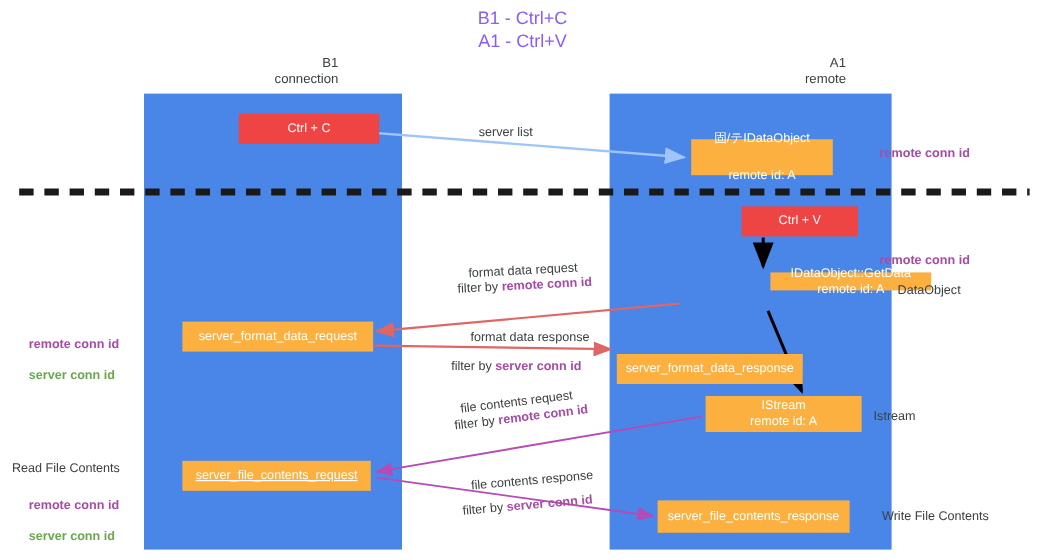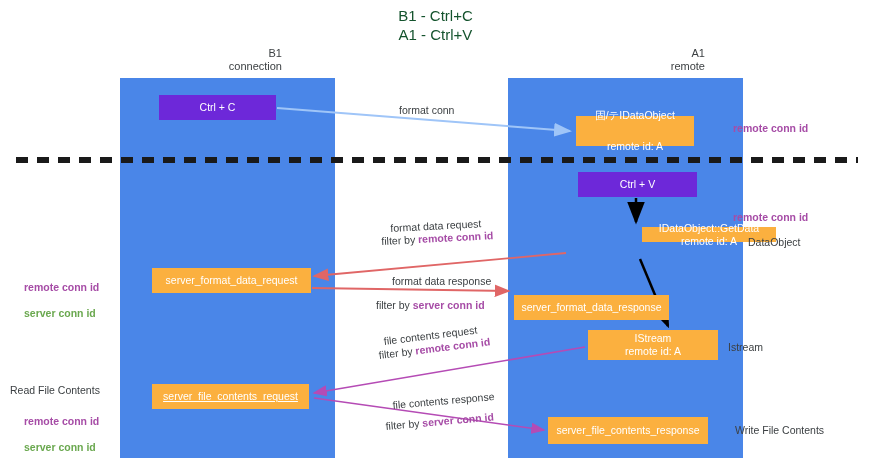--- a/index.html
+++ b/index.html
@@ -9,47 +9,47 @@
     font-family:"Liberation Sans", sans-serif;
     position:relative;
     overflow:hidden;
     color:#3c4043;
   }
   .canvas{position:absolute;left:0;top:0;width:871px;height:467px;}
   svg.layer{position:absolute;left:0;top:0;width:871px;height:467px;pointer-events:none;}
 
   .title{
     position:absolute;left:0;top:6px;width:871px;text-align:center;
-    font-size:15px;line-height:19px;color:#14532d;white-space:pre-line;
+    font-size:15px;line-height:19px;color:#8b5cf6;white-space:pre-line;
   }
 
   .colhead{
     position:absolute;text-align:right;font-size:11px;line-height:13px;
     color:#3c4043;white-space:pre-line;
   }
   .colhead.b1{left:150px;top:47px;width:132px;}
   .colhead.a1{left:555px;top:47px;width:150px;}
 
   .lane{position:absolute;background:#4a86e8;}
   .lane-b1{left:120px;top:78px;width:215px;height:380px;}
   .lane-a1{left:508px;top:78px;width:235px;height:380px;}
 
   .node{
     position:absolute;display:flex;align-items:center;justify-content:center;
     flex-direction:column;color:#ffffff;font-size:10.5px;line-height:13px;
     text-align:center;box-sizing:border-box;padding:2px 4px;
   }
-  .node.green{background:#6d28d9;}
+  .node.green{background:#ef4444;margin-left:40px;}
   .node.orange{background:#fbb03f;}
   .node .l2{font-size:10.5px;}
 
   
   .n-ctrlc{left:159px;top:95px;width:117px;height:25px;}
   .n-idataobject{left:576px;top:116px;width:118px;height:30px;gap:18px;}
-  .n-ctrlv{left:578px;top:172px;width:119px;height:25px;}
+  .n-ctrlv{left:578px;top:172px;width:97px;height:25px;}
   .n-getdata{left:600px;top:227px;width:134px;height:15px;margin-left:42px;}
   .n-sfdreq{left:152px;top:268px;width:159px;height:25px;}
   .n-sfdresp{left:514px;top:279px;width:155px;height:25px;margin-top:16px;}
   .n-istream{left:588px;top:330px;width:130px;height:30px;}
   .n-sfcreq{left:152px;top:384px;width:157px;height:25px;text-decoration:underline;}
   .n-sfcresp{left:548px;top:417px;width:160px;height:27px;}
 
   .sidelabel{
     position:absolute;font-size:10.5px;line-height:13px;color:#3c4043;
     white-space:pre-line;
@@ -182,21 +182,21 @@
     <span class="g">server conn id</span>
   </div>
 
   <div class="sidelabel sl-read">Read File Contents</div>
 
   <div class="sidelabel stack sl-left-ids2">
     <span class="p">remote conn id</span><br>
     <span class="g">server conn id</span>
   </div>
 
-  <div class="edgelabel el-formatlist">format conn</div>
+  <div class="edgelabel el-formatlist">server list</div>
 
   <div class="edgelabel el-fdreq">format data request</div>
   <div class="edgelabel el-fdreq2">
     <span>filter by </span><b>remote conn id</b>
   </div>
 
   <div class="edgelabel el-fdresp">format data response</div>
   <div class="edgelabel el-fdresp2">
     <span>filter by </span><b>server conn id</b>
   </div>

